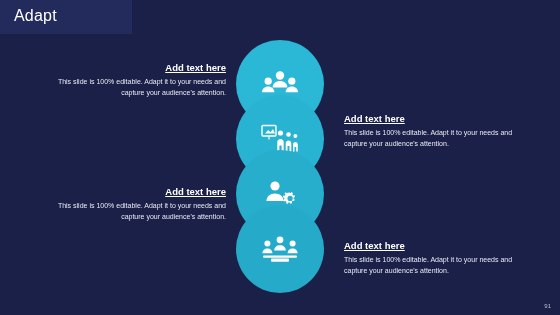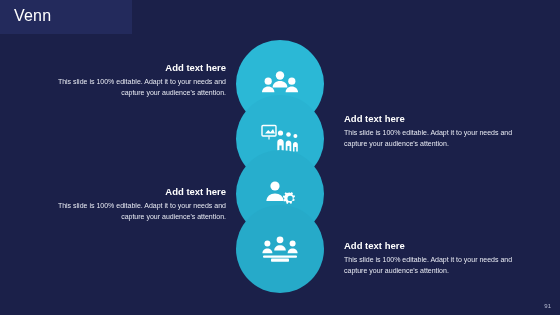--- a/index.html
+++ b/index.html
@@ -63,20 +63,21 @@
   .txt {
     position: absolute;
     width: 170px;
   }
   .txt .head {
     font-size: 9.5px;
     font-weight: bold;
     color: #ffffff;
     margin-bottom: 3px;
     line-height: 1.25;
+    text-decoration: underline;
   }
   .txt .body {
     font-size: 7px;
     color: #e7e9f2;
     line-height: 1.55;
   }
   .txt.right { text-align: left; }
   .txt.left  { text-align: right; }
 
   .t1 { left: 56px;  top: 62px;  }
@@ -91,21 +92,21 @@
     font-size: 6px;
     color: #b9bdd4;
   }
 </style>
 </head>
 <body>
 
 <div class="slide">
 
   <div class="title-band"></div>
-  <div class="title-text">Venn</div>
+  <div class="title-text">Adapt</div>
 
   <div class="circles">
 
     <div class="circle c1">
       <span>
         <svg width="36" height="30" viewBox="0 0 36 30" xmlns="http://www.w3.org/2000/svg">
           <g fill="#ffffff">
             <circle cx="18" cy="6.5" r="4.2"></circle>
             <path d="M10.6 18.5c0-4.1 3.3-6.6 7.4-6.6s7.4 2.5 7.4 6.6z"></path>
             <circle cx="6.2" cy="12.2" r="3.6"></circle>

